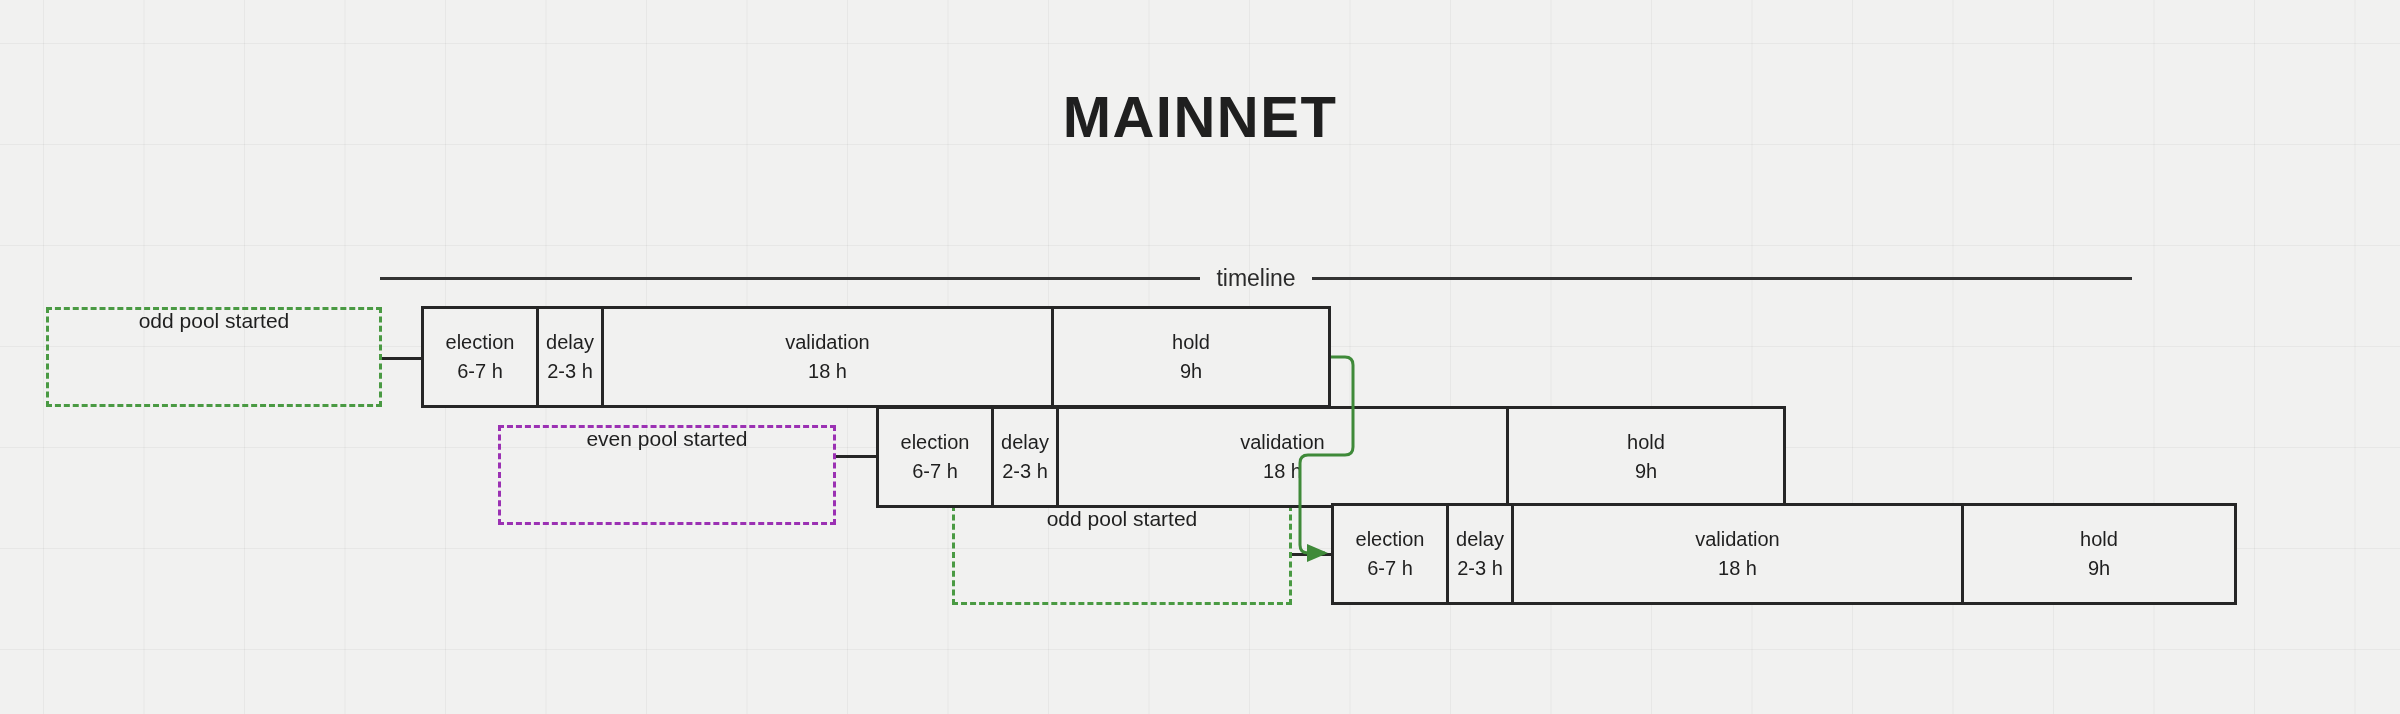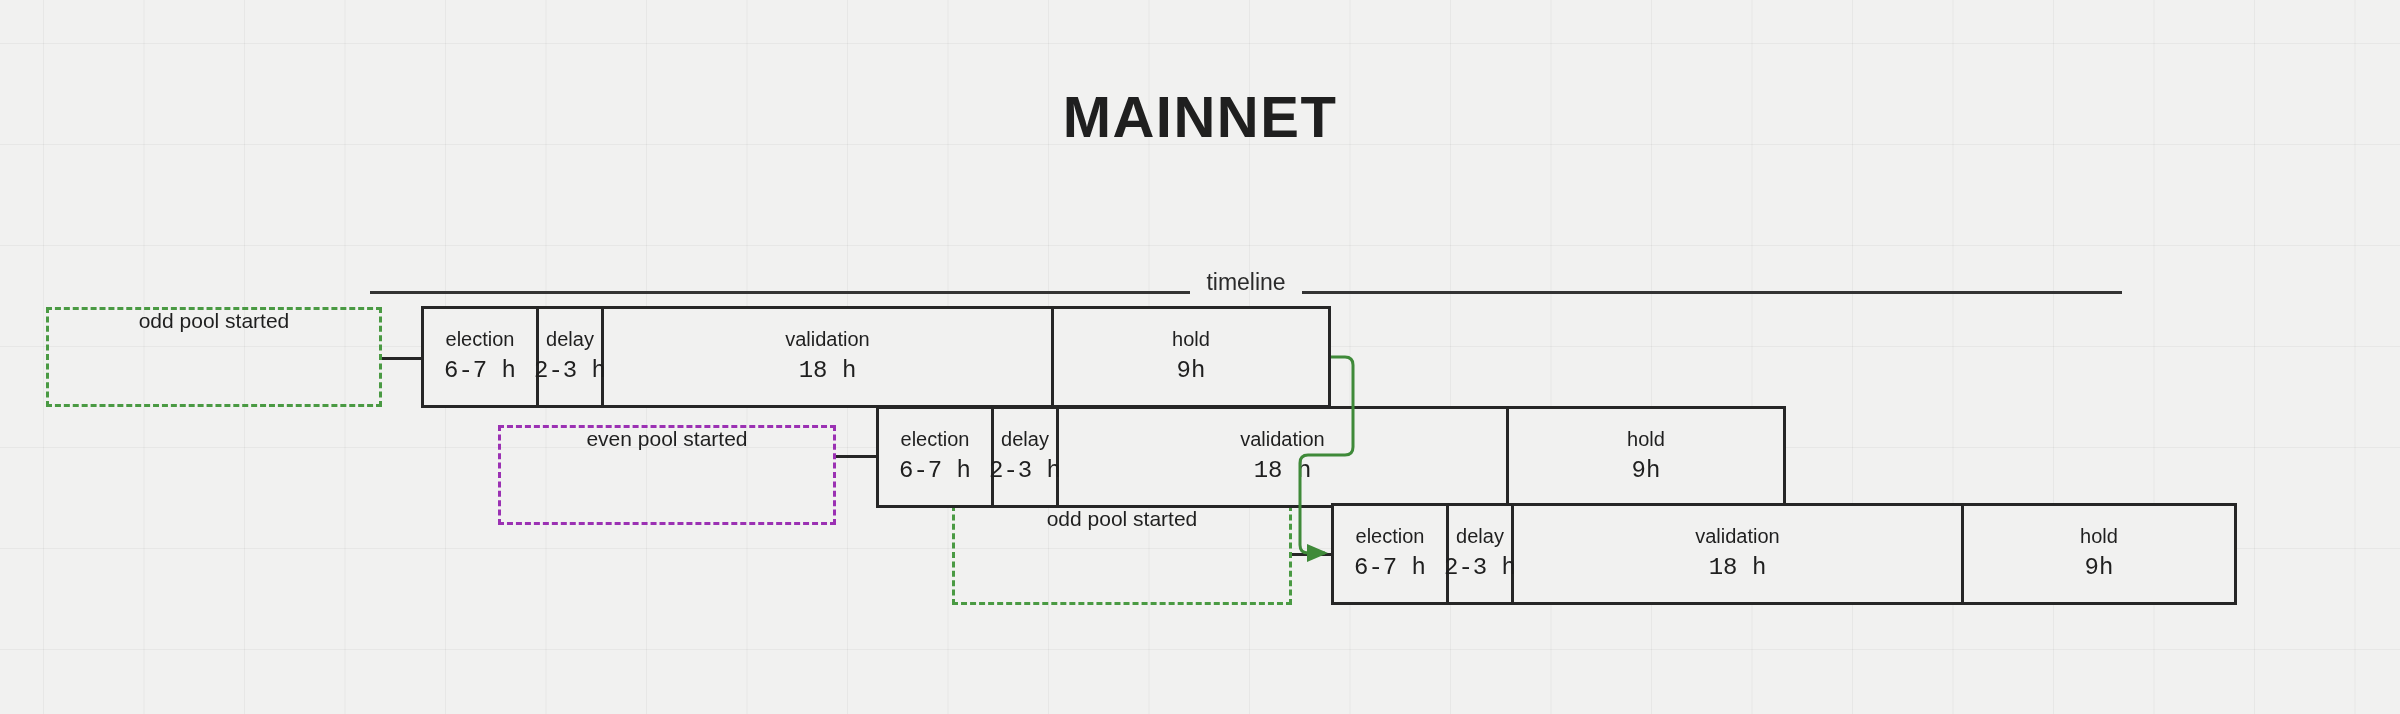--- a/index.html
+++ b/index.html
@@ -33,26 +33,26 @@
     font-size: 58px;
     font-weight: bold;
     letter-spacing: 1.5px;
     color: #1f1f1f;
     line-height: 1;
   }
 
   
   #timeline-axis {
     position: absolute;
-    left: 370px;
+    left: 380px;
     top: 262px;
     width: 1752px;
     height: 32px;
     display: flex;
-    align-items: flex-end;
+    align-items: center;
   }
   #timeline-axis .rule {
     flex: 1 1 auto;
     height: 0;
     border-top: 3px solid #333333;
   }
   #timeline-axis .axis-label {
     flex: 0 0 auto;
     padding: 0 16px;
     font-size: 23px;
@@ -75,21 +75,21 @@
     display: flex;
     flex-direction: column;
     align-items: center;
     justify-content: center;
     font-size: 20px;
     color: #1f1f1f;
     line-height: 1.45;
     white-space: nowrap;
   }
   .phase-cell:last-child { border-right: none; }
-  .phase-cell .cell-dur { font-size: 24px; font-family: Liberation Mono, monospace; }
+  .phase-cell .cell-dur { font-size: 20px; }
 
   #row-1 { left: 421px; top: 306px; width: 910px; height: 102px; }
   #row-2 { left: 876px; top: 406px; width: 910px; height: 102px; }
   #row-3 { left: 1331px; top: 503px; width: 906px; height: 102px; }
 
   
   .note-box {
     position: absolute;
     box-sizing: border-box;
     display: flex;

